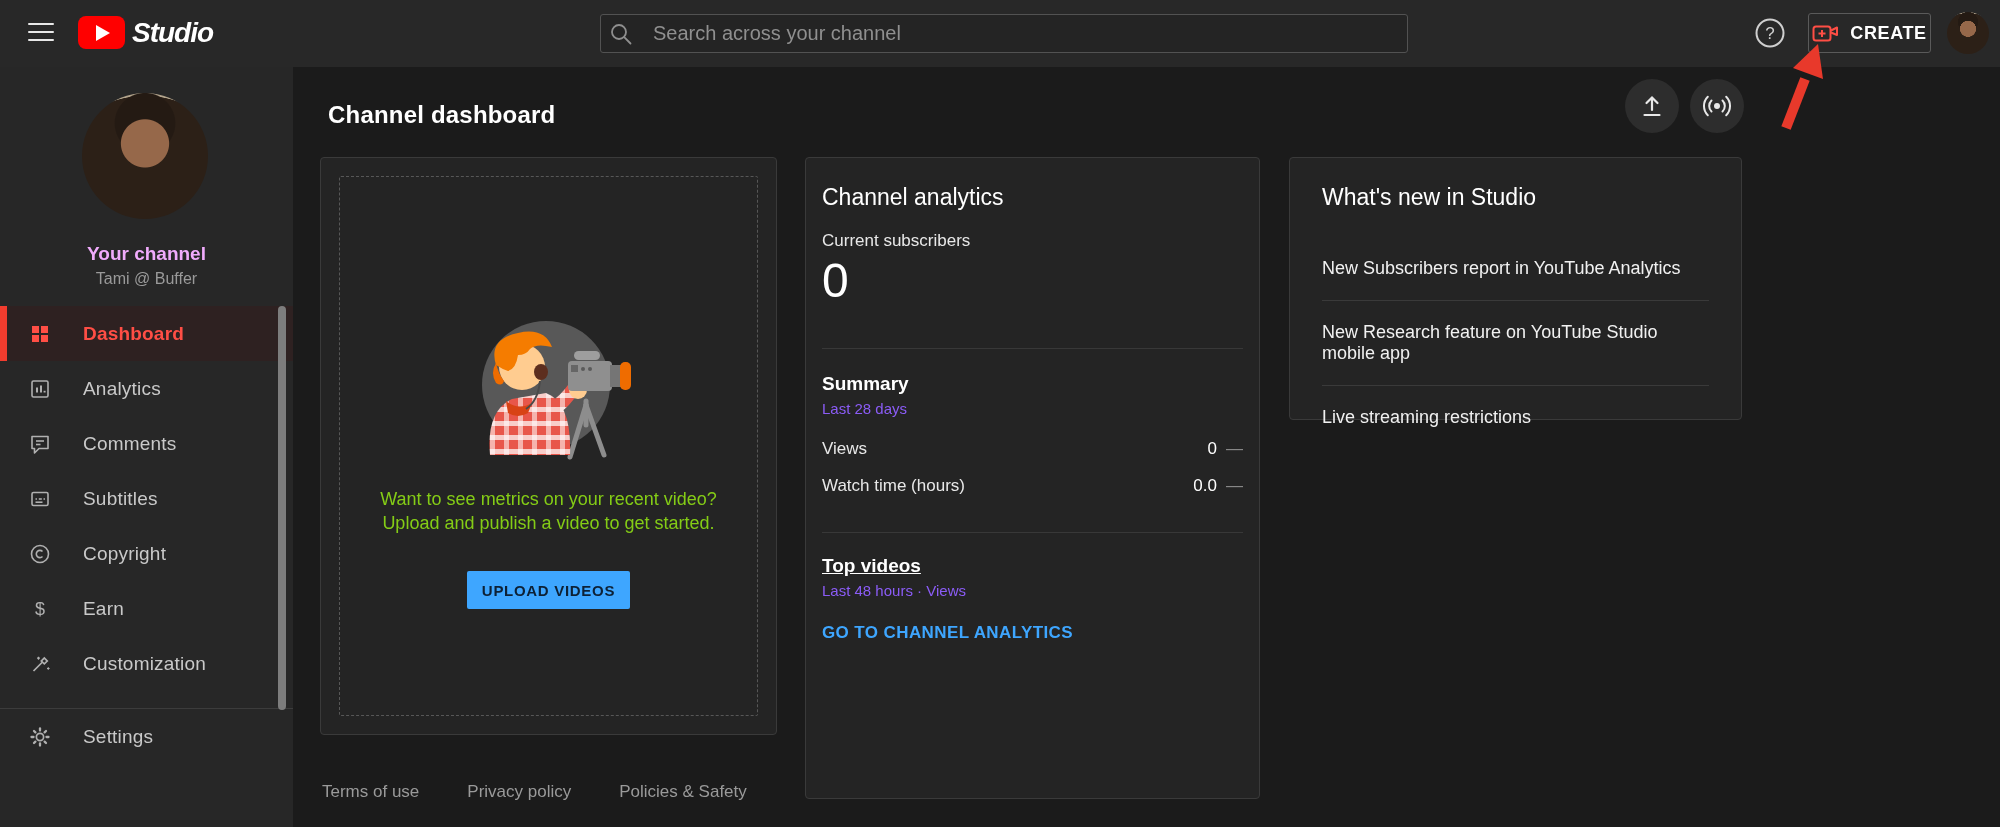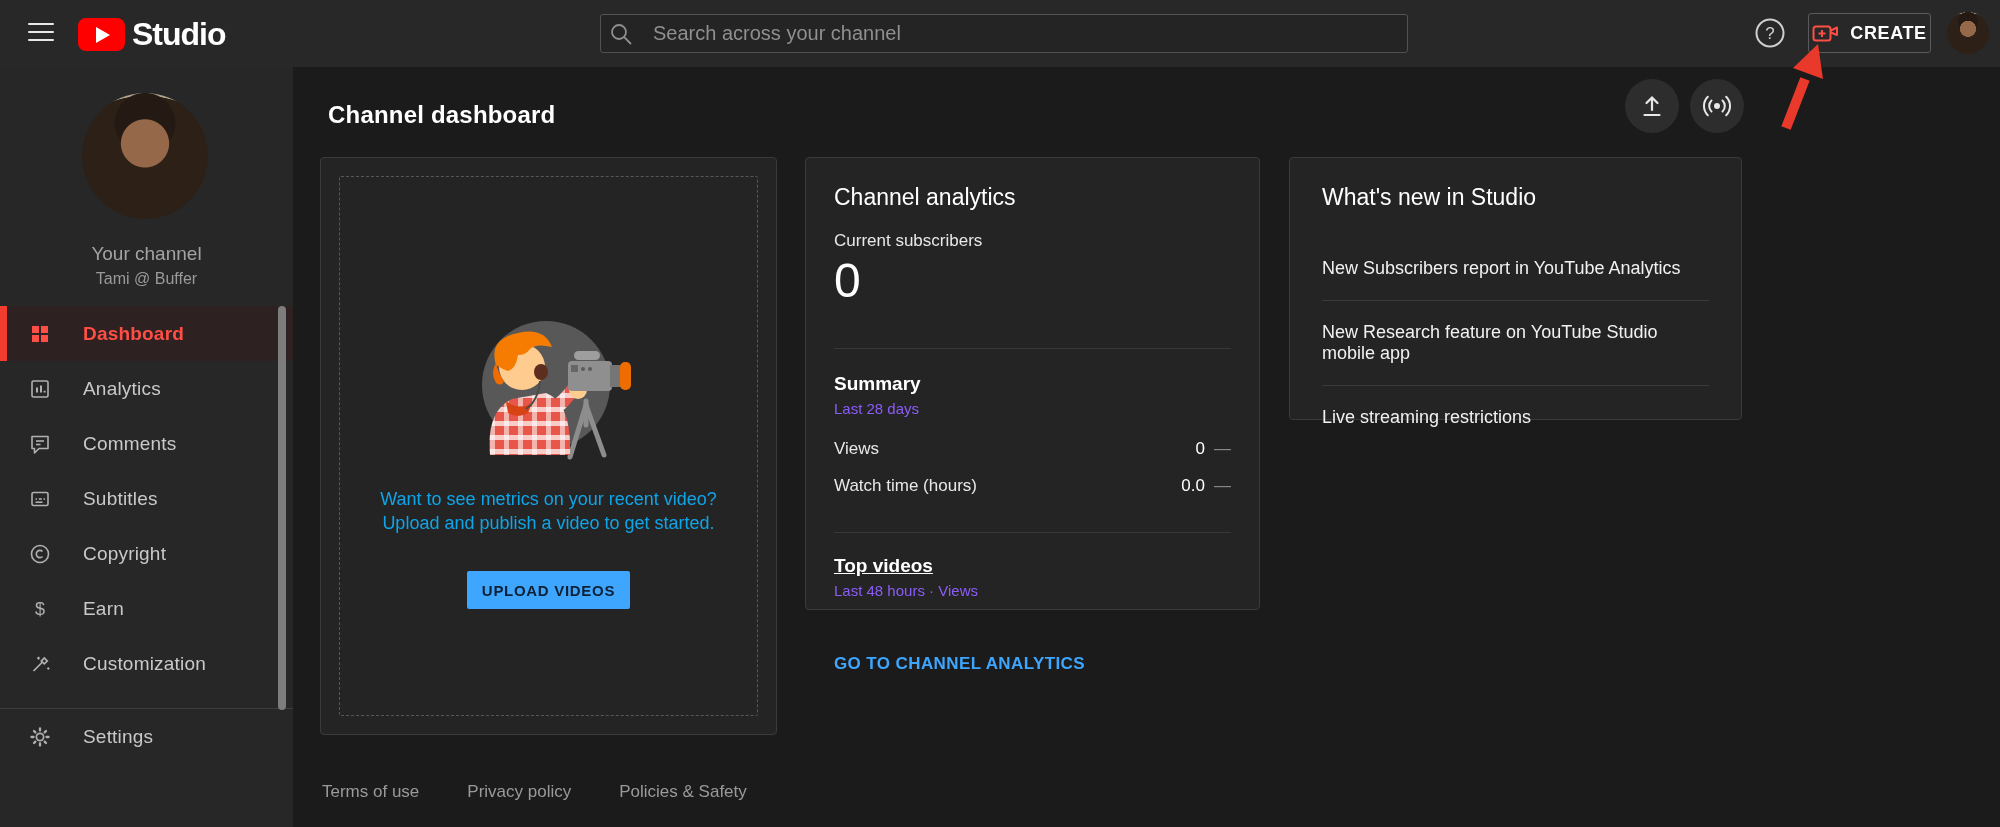--- a/index.html
+++ b/index.html
@@ -9,21 +9,21 @@
     background:#1b1b1b; color:#fff;
     font-family:"Liberation Sans","DejaVu Sans",sans-serif;
   }
   
   .topbar { position:absolute; left:0; top:0; width:2000px; height:67px; background:#282828; z-index:5; }
   .hamburger { position:absolute; left:28px; top:23px; width:26px; height:20px; cursor:pointer; }
   .hamburger span { display:block; height:2px; background:#e8e8e8; margin-bottom:6px; border-radius:1px; }
   .logo { position:absolute; left:78px; top:16px; display:flex; align-items:center; gap:7px; }
   .logo-play { width:47px; height:33px; background:#ff0000; border-radius:8px; position:relative; }
   .logo-play:after { content:""; position:absolute; left:18px; top:9px; border-left:14px solid #fff; border-top:8px solid transparent; border-bottom:8px solid transparent; }
-  .logo-text { font-size:32px; font-weight:700; letter-spacing:-1px; color:#fff; }
+  .logo-text { font-size:28px; font-weight:700; letter-spacing:-1px; color:#fff;font-style:italic; }
   .searchbox { position:absolute; left:600px; top:14px; width:808px; height:39px; border:1px solid #525252; border-radius:3px; background:rgba(0,0,0,0.08); display:flex; align-items:center; padding:0 8px; }
   .searchbox input { flex:1; background:transparent; border:none; outline:none; color:#e8e8e8; font-size:20px; margin-left:20px; font-family:inherit; }
   .searchbox input::placeholder { color:#8f8f8f; }
   .help-btn { position:absolute; left:1752px; top:15px; width:36px; height:36px; cursor:pointer; }
   .create-btn { position:absolute; left:1808px; top:13px; width:123px; height:40px; border:1px solid #5a5a5a; border-radius:3px; display:flex; align-items:center; justify-content:center; gap:11px; cursor:pointer; background:transparent;text-align:right; }
   .create-label { color:#fff; font-size:18px; font-weight:700; letter-spacing:.6px; }
   .avatar-photo {
     border-radius:50%;
     background:
       radial-gradient(circle at 50% 40%, #96684a 0 24%, rgba(0,0,0,0) 25%),
@@ -32,58 +32,58 @@
       repeating-linear-gradient(100deg, #7f98c9 0 9%, #e3e9f4 9% 16%, #4b6aa5 16% 24%),
       #b3a48c;
     background-repeat:no-repeat;
     background-size:100% 100%,100% 100%,100% 100%,100% 38%,100% 100%;
     background-position:0 0,0 0,0 0,0 100%,0 0;
   }
   .topbar-avatar { position:absolute; left:1947px; top:12px; width:42px; height:42px; cursor:pointer; }
   
   .sidebar { position:absolute; left:0; top:67px; width:293px; height:760px; background:#272727; z-index:2; }
   .side-avatar { position:absolute; left:82px; top:26px; width:126px; height:126px; cursor:pointer; }
-  .channel-title { position:absolute; left:0; top:176px; width:293px; text-align:center; font-size:19px; font-weight:400; color:#a3a3a3; }
+  .channel-title { position:absolute; left:0; top:176px; width:293px; text-align:center; font-size:19px; font-weight:700; color:#f0abfc; }
   .channel-name { position:absolute; left:0; top:203px; width:293px; text-align:center; font-size:16px; color:#9a9a9a; }
   .nav { position:absolute; left:0; top:239px; width:293px; }
   .nav-item { position:relative; height:55px; display:flex; align-items:center; cursor:pointer; color:#c9c9c9; }
   .nav-item svg { position:absolute; left:28px; width:24px; height:24px; }
   .nav-label { position:absolute; left:83px; font-size:19px; letter-spacing:.2px; }
   .nav-item.active { background:#2e2121; color:#ff4e45; }
   .nav-item.active .nav-label { font-weight:700; }
   .active-bar { position:absolute; left:0; top:0; width:7px; height:100%; background:#f23c2e; }
   .nav-divider { margin-top:17px; border-top:1px solid #3c3c3c; }
   .scrollbar { position:absolute; right:7px; top:239px; width:8px; height:404px; border-radius:4px; background:#7d7d7d; cursor:pointer; }
   
   .main { position:absolute; left:293px; top:67px; width:1707px; height:760px; background:#1b1b1b; }
   .page-title { position:absolute; left:35px; top:34px; font-size:24px; font-weight:600; letter-spacing:.2px; }
   .circle-btn { position:absolute; top:12px; width:54px; height:54px; border-radius:50%; background:#2d2d2d; display:flex; align-items:center; justify-content:center; cursor:pointer; }
   .card { position:absolute; background:#242424; border:1px solid #3a3a3a; border-radius:4px; }
   
   .upload-card { left:27px; top:90px; width:457px; height:578px; }
   .upload-inner { position:absolute; inset:18px; border:1px dashed #575757; border-radius:2px; display:flex; flex-direction:column; align-items:center; }
   .illu { margin-top:128px; }
-  .upload-line { font-size:18px; color:#0ea5e9; line-height:24px; text-align:center; }
+  .upload-line { font-size:18px; color:#84cc16; line-height:24px; text-align:center; }
   .upload-line.first { margin-top:22px; }
   .upload-btn { margin-top:36px; width:163px; height:38px; background:#3ea6ff; color:#0d2136; border:none; border-radius:2px; font-size:15px; font-weight:700; letter-spacing:.7px; cursor:pointer; font-family:inherit; }
   
-  .analytics-card { left:512px; top:90px; width:455px; height:453px; padding:26px 28px; }
+  .analytics-card { left:512px; top:90px; width:455px; height:642px; padding:26px 16px; }
   .card-title { font-size:23px; font-weight:500; color:#fff; }
   .sub-label { margin-top:20px; font-size:17px; color:#e8e8e8; }
   .sub-value { margin-top:2px; font-size:48px; font-weight:400; color:#fff; }
   .divider { border-top:1px solid #383838; }
   .div1 { margin-top:40px; } .div2 { margin-top:36px; }
   .section-title { margin-top:24px; font-size:19px; font-weight:700; color:#fff; }
   .section-period { margin-top:5px; font-size:15px; color:#8b5cf6; }
   .metric-row { margin-top:22px; display:flex; align-items:center; font-size:17px; color:#e8e8e8; }
   .metric-row + .metric-row { margin-top:17px; }
   .metric-value { margin-left:auto; color:#fff; }
   .metric-trend { width:26px; text-align:right; color:#8a8a8a; }
   .tv-title { margin-top:22px;text-decoration:underline; }
-  .analytics-link { margin-top:55px; display:inline-block; font-size:17px; font-weight:700; letter-spacing:.4px; color:#3ea6ff; cursor:pointer; text-decoration:none; }
+  .analytics-link { margin-top:24px; display:inline-block; font-size:17px; font-weight:700; letter-spacing:.4px; color:#3ea6ff; cursor:pointer; text-decoration:none; }
   
   .news-card { left:996px; top:90px; width:453px; height:263px; padding:26px 32px 0; }
   .news-list { margin-top:26px; }
   .news-item { padding:21px 0; font-size:18px; color:#f1f1f1; cursor:pointer; }
   .news-item + .news-item { border-top:1px solid #3a3a3a; }
   
   .footer { position:absolute; left:29px; top:715px; display:flex; gap:48px; }
   .footer a { font-size:17px; color:#9a9a9a; text-decoration:none; cursor:pointer; }
   
   .annotation { position:absolute; left:0; top:0; width:2000px; height:827px; z-index:9; pointer-events:none; }

